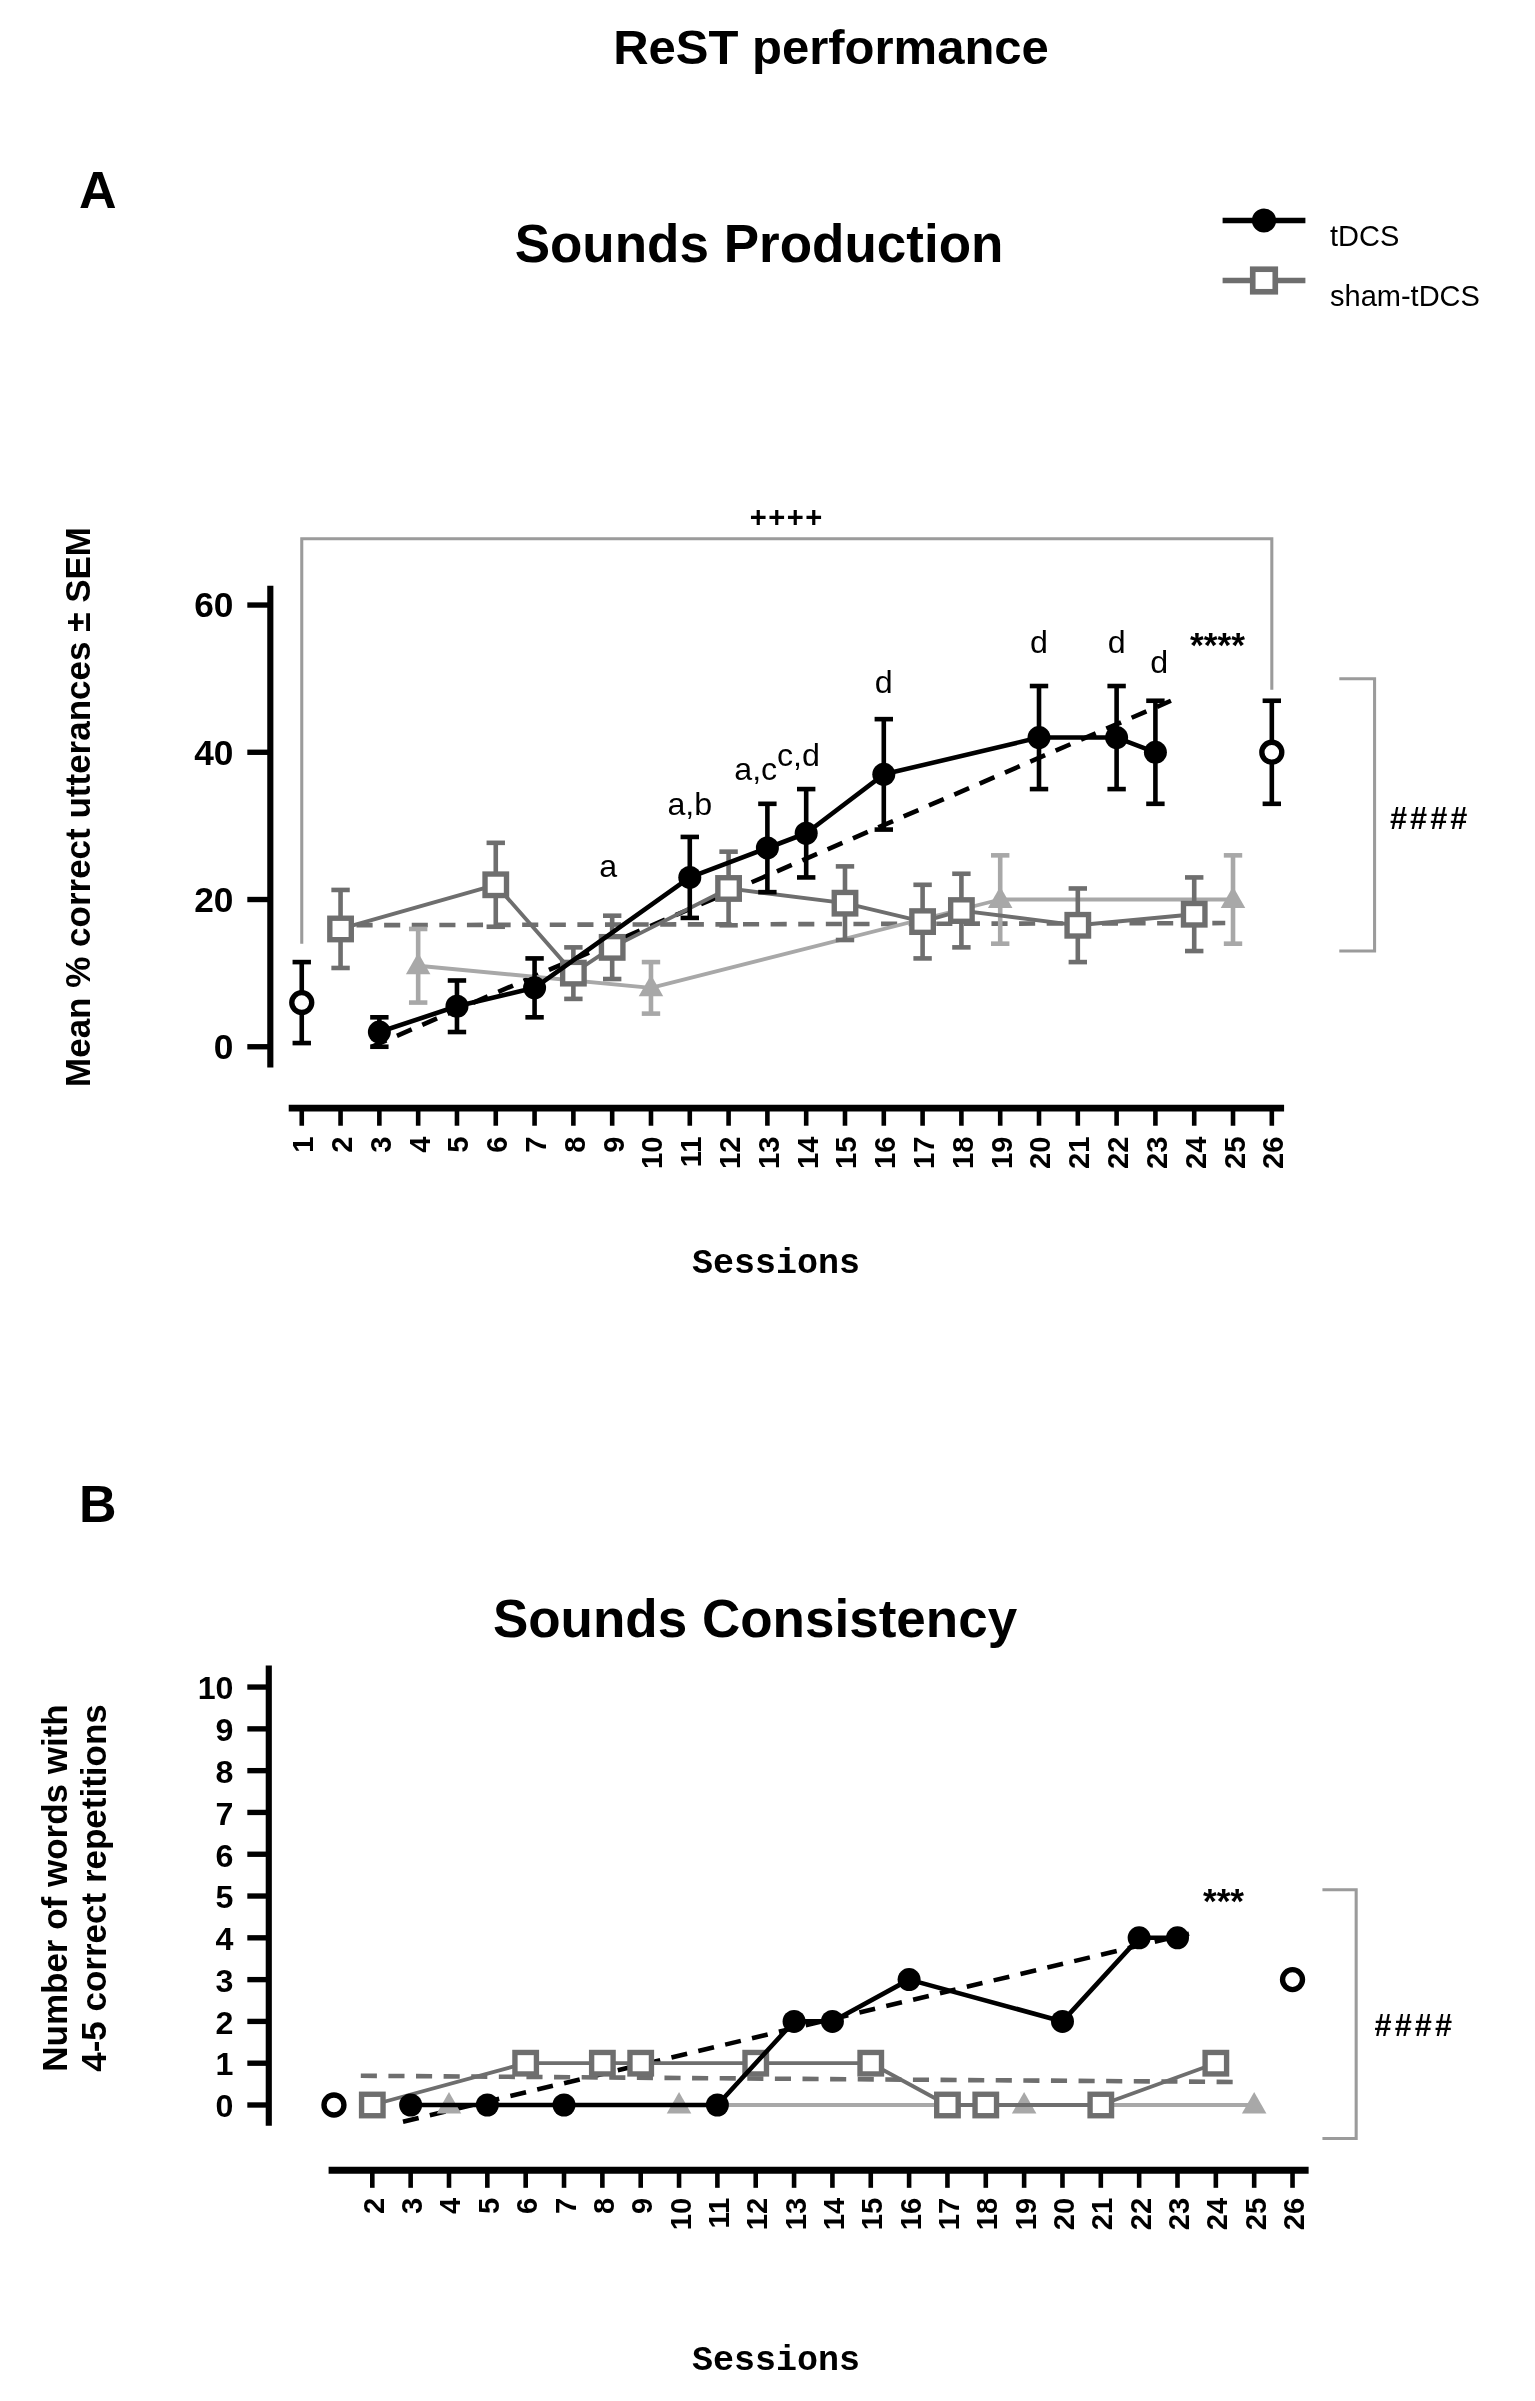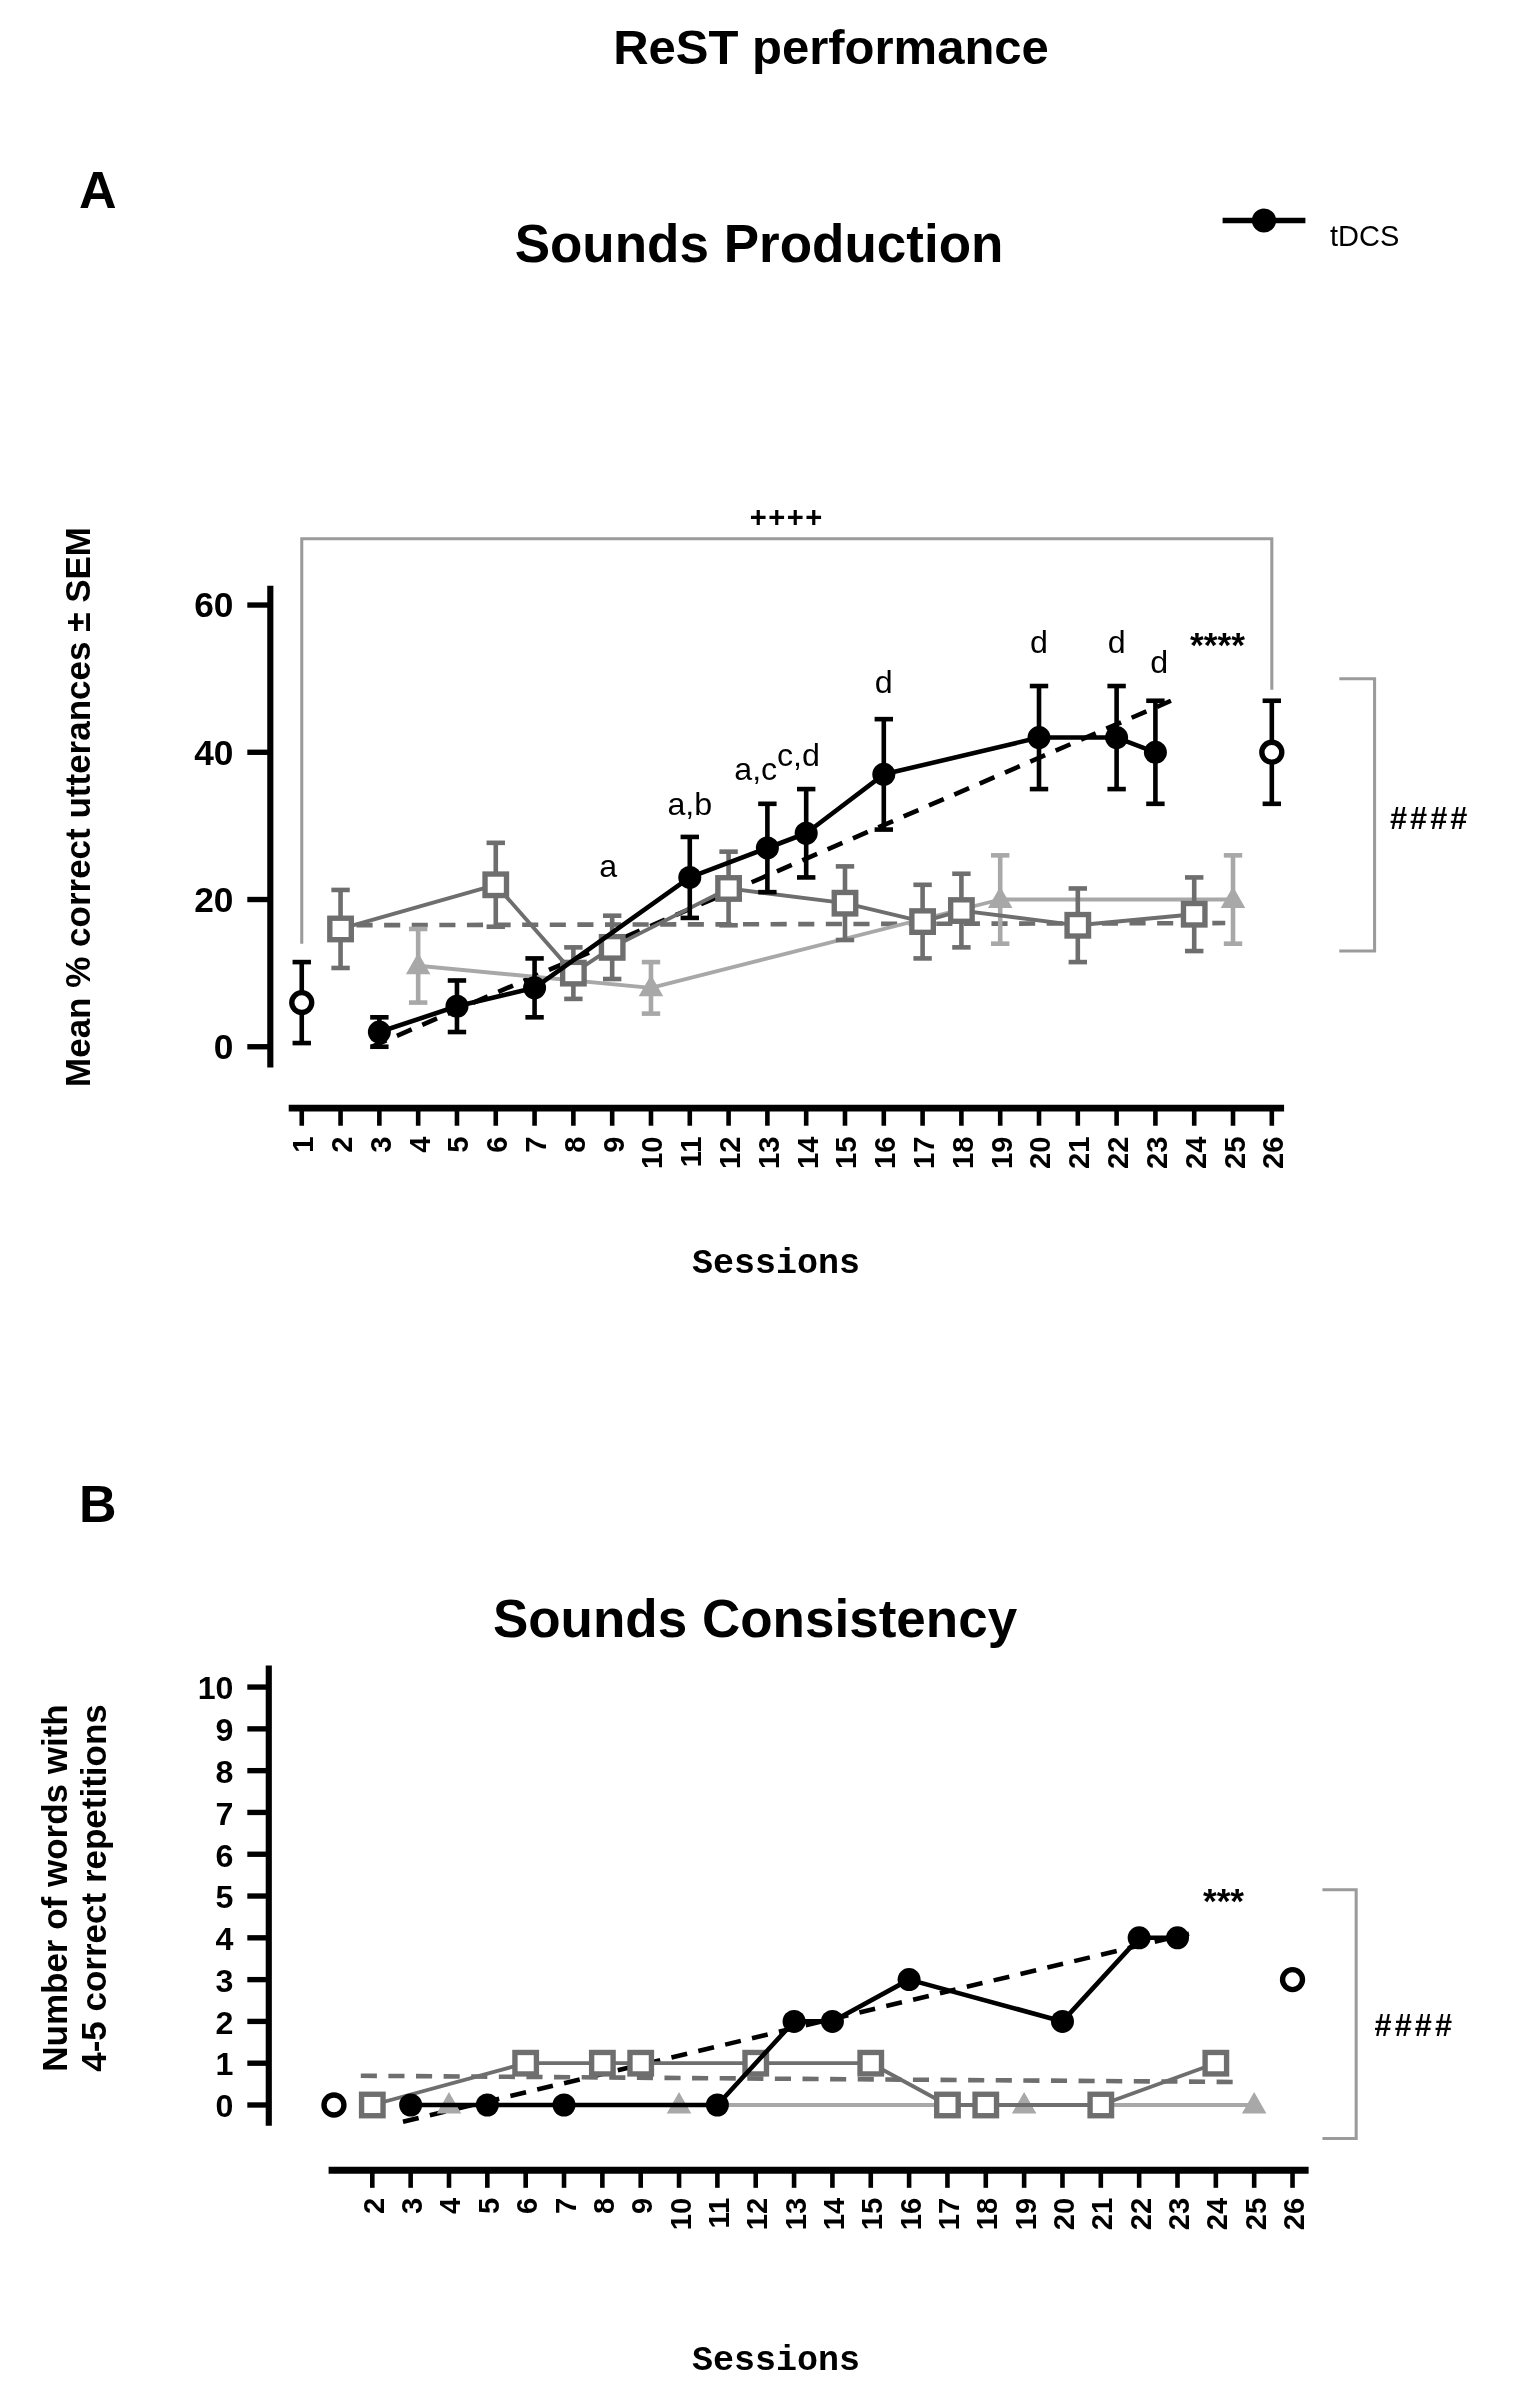--- a/index.html
+++ b/index.html
@@ -28,20 +28,27 @@
 <div class="abs ylabel-wrap axis-label" style="left:78px;top:807px;">Mean % correct utterances ± SEM</div>
 <div class="abs axis-label xlabel" style="left:776px;top:1244px;">Sessions</div>
 
 <div id="legend" class="abs" style="left:1218px;top:190px;">
   <div class="legend-row">
     <svg viewBox="0 0 120 48">
         <line x1="6" y1="24" x2="114" y2="24" stroke="#000000" stroke-width="7"></line>
         <circle cx="60" cy="24" r="15.75" fill="#000000"></circle>
       </svg>
     <span class="legend-label">tDCS</span>
+  </div>
+  <div class="legend-row">
+    <svg viewBox="0 0 120 48">
+        <line x1="6" y1="24" x2="114" y2="24" stroke="#6e6e6e" stroke-width="7"></line>
+        <rect x="45.3" y="9.299999999999999" width="29.400000000000002" height="29.400000000000002" fill="#ffffff" stroke="#6e6e6e" stroke-width="7.3500000000000005"></rect>
+      </svg>
+    <span class="legend-label">sham-tDCS</span>
   </div>
 </div>
 
 <div class="abs panel-letter" style="left:79px;top:1474px;">B</div>
 <div class="abs panel-title" style="left:755px;top:1588px;">Sounds Consistency</div>
 <div class="abs ylabel-wrap axis-label" style="left:74px;top:1888px;">
   <div class="line">Number of words with</div>
   <div class="line">4-5 correct repetitions</div>
 </div>
 <div class="abs axis-label xlabel" style="left:776px;top:2341px;">Sessions</div>

